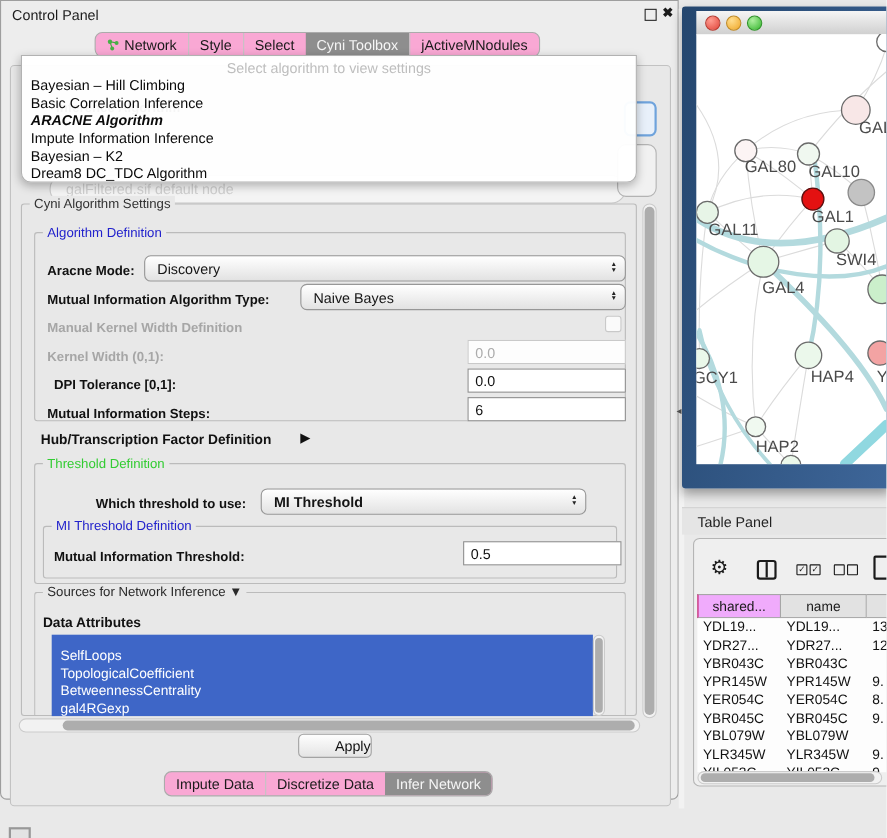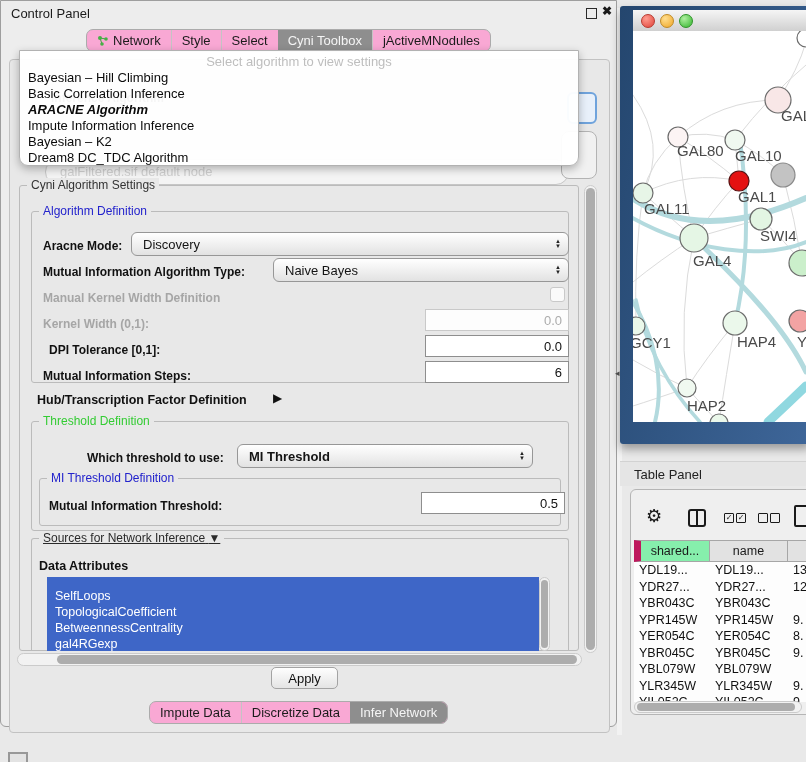--- a/index.html
+++ b/index.html
@@ -39,30 +39,30 @@
   .t-dark{color:#2A2A2A;font-weight:bold;}
   .lbl{position:absolute;font-size:12px;font-weight:bold;color:#111;white-space:nowrap;}
   .lbl.dis{color:#A6A6A6;}
   
   .combo{position:absolute;background:linear-gradient(#FFFFFF,#E2E2E2);border:1px solid #979797;
          border-radius:6px;font-size:13px;color:#141414;display:flex;align-items:center;
          padding:0 20px 0 11px;box-sizing:border-box;}
   .spin{position:absolute;right:7px;top:50%;transform:translateY(-50%);display:flex;flex-direction:column;
         align-items:center;font-size:6px;line-height:5px;color:#222;}
   .fld{position:absolute;background:#FFFFFF;border:1px solid #8E8E8E;font-size:13px;color:#111;
-       display:flex;align-items:center;justify-content:flex-end;padding:10px 6px;box-sizing:border-box;}
+       display:flex;align-items:center;justify-content:flex-start;padding:10px 6px;box-sizing:border-box;}
   .fld.dis{border-color:#C9C9C9;color:#ACACAC;background:#FDFDFD;}
   .chk{position:absolute;width:13px;height:13px;border:1px solid #C9C9C9;border-radius:3px;background:#FAFAFA;}
   .attr-list{position:absolute;background:#3E66C7;color:#FFFFFF;font-size:12.5px;line-height:16px;
              padding:11px 0 0 8px;overflow:hidden;box-sizing:border-box;}
   
   .sb{position:absolute;background:#F2F2F2;border:1px solid #CBCBCB;border-radius:7px;box-sizing:border-box;}
   .sb-thumb{position:absolute;background:#ADADAD;border-radius:5px;}
   .btn{position:absolute;background:linear-gradient(#FEFEFE,#E4E4E4);border:1px solid #A3A3A3;border-radius:5px;
-       font-size:13px;color:#111;display:flex;align-items:center;justify-content:center;box-sizing:border-box;}
+       font-size:13px;color:#111;display:flex;align-items:center;justify-content:flex-end;box-sizing:border-box;}
   
   .netframe{position:absolute;left:620px;top:6px;width:190px;height:438px;border-radius:3px;
             background:linear-gradient(105deg,#24466E,#3E6699);box-shadow:0 5px 10px rgba(0,0,0,0.35);}
   .nettitle{position:absolute;left:633px;top:10px;width:173px;height:21px;
             background:linear-gradient(#F5F5F5,#D0D0D0);border-bottom:1px solid #A9A9A9;}
   .light{position:absolute;width:14px;height:14px;border-radius:50%;box-sizing:border-box;}
   .netcanvas{position:absolute;left:633px;top:31px;width:173px;height:391px;background:#FFFFFF;overflow:hidden;}
   
   .tp-bar{position:absolute;left:620px;top:461px;width:186px;height:25px;background:#E5E5E5;
           border-top:1px solid #D2D2D2;box-sizing:border-box;}
@@ -72,21 +72,21 @@
   .ticon{position:absolute;color:#1A1A1A;}
   .split-icon{position:absolute;width:18px;height:18px;border:2px solid #1A1A1A;border-radius:3px;box-sizing:border-box;}
   .split-icon:after{content:"";position:absolute;left:6px;top:0;width:2px;height:100%;background:#1A1A1A;}
   .cbox{position:absolute;width:8px;height:8px;border:1.5px solid #1A1A1A;border-radius:1px;
         font-size:8px;line-height:8px;color:#1A1A1A;text-align:center;box-sizing:content-box;}
   .doc-icon{position:absolute;width:15px;height:22px;border:2px solid #1A1A1A;border-radius:2px;box-sizing:border-box;}
   .thead{position:absolute;left:634px;top:540px;width:180px;height:22px;display:grid;
          grid-template-columns:76px 78px 1fr;font-size:12.5px;color:#1A1A1A;}
   .thead .hc{display:flex;align-items:center;justify-content:center;background:#E2E2E2;
              border:1px solid #A6A6A6;border-left:none;box-sizing:border-box;}
-  .thead .hc:first-child{border-left:7px solid #be185d;background:#86efac;}
+  .thead .hc:first-child{border-left:1px solid #be185d;background:#f0abfc;}
   #table-rows{position:absolute;left:634px;top:562px;width:180px;height:140px;overflow:hidden;
               background:#FDFDFD;font-size:12.5px;color:#111;}
   .trow{display:grid;grid-template-columns:76px 78px 1fr;height:16.5px;line-height:16.5px;}
   .trow div{padding-left:5px;overflow:hidden;white-space:nowrap;}
   .gutter{position:absolute;left:617px;top:8px;width:5px;height:727px;background:#F2F2F2;}
   .handle{position:absolute;left:615px;top:368px;font-size:9px;color:#555;}
   .mini-icon{position:absolute;left:8px;top:752px;width:16px;height:12px;border:2px solid #989898;background:#E3E3E3;}
 </style>
 </head>
 <body>
@@ -198,21 +198,21 @@
     </div>
     <div class="grp" style="left:38px;top:477px;width:522px;height:48px;text-align:right;">
       <span class="grp-ttl t-blue">MI Threshold Definition</span>
     </div>
     <span class="lbl" style="left:48px;top:498px;">Mutual Information Threshold:</span>
     <div class="fld" style="left:420px;top:491px;width:144px;height:21px;">
       <span>0.5</span>
     </div>
 
     <div class="grp open-bottom" style="left:30px;top:537px;width:538px;height:113px;">
-      <span class="grp-ttl t-dark" style="font-weight:normal;color:#2A2A2A;text-decoration:underline;"><span>Sources for Network Inference</span> <span>▼</span></span>
+      <span class="grp-ttl t-dark" style="font-weight:normal;color:#2A2A2A;"><span>Sources for Network Inference</span> <span>▼</span></span>
     </div>
     <span class="lbl" style="left:38px;top:558px;font-size:12.5px;">Data Attributes</span>
     <div class="attr-list" style="left:46px;top:576px;width:492px;height:74px;" id="attr-list">
         <div>SelfLoops</div>
         <div>TopologicalCoefficient</div>
         <div>BetweennessCentrality</div>
         <div>gal4RGexp</div>
       </div>
     <div class="sb" style="left:538px;top:576px;width:11px;height:74px;">
       <span class="sb-thumb" style="left:1px;top:2px;width:7px;height:68px;"></span>

